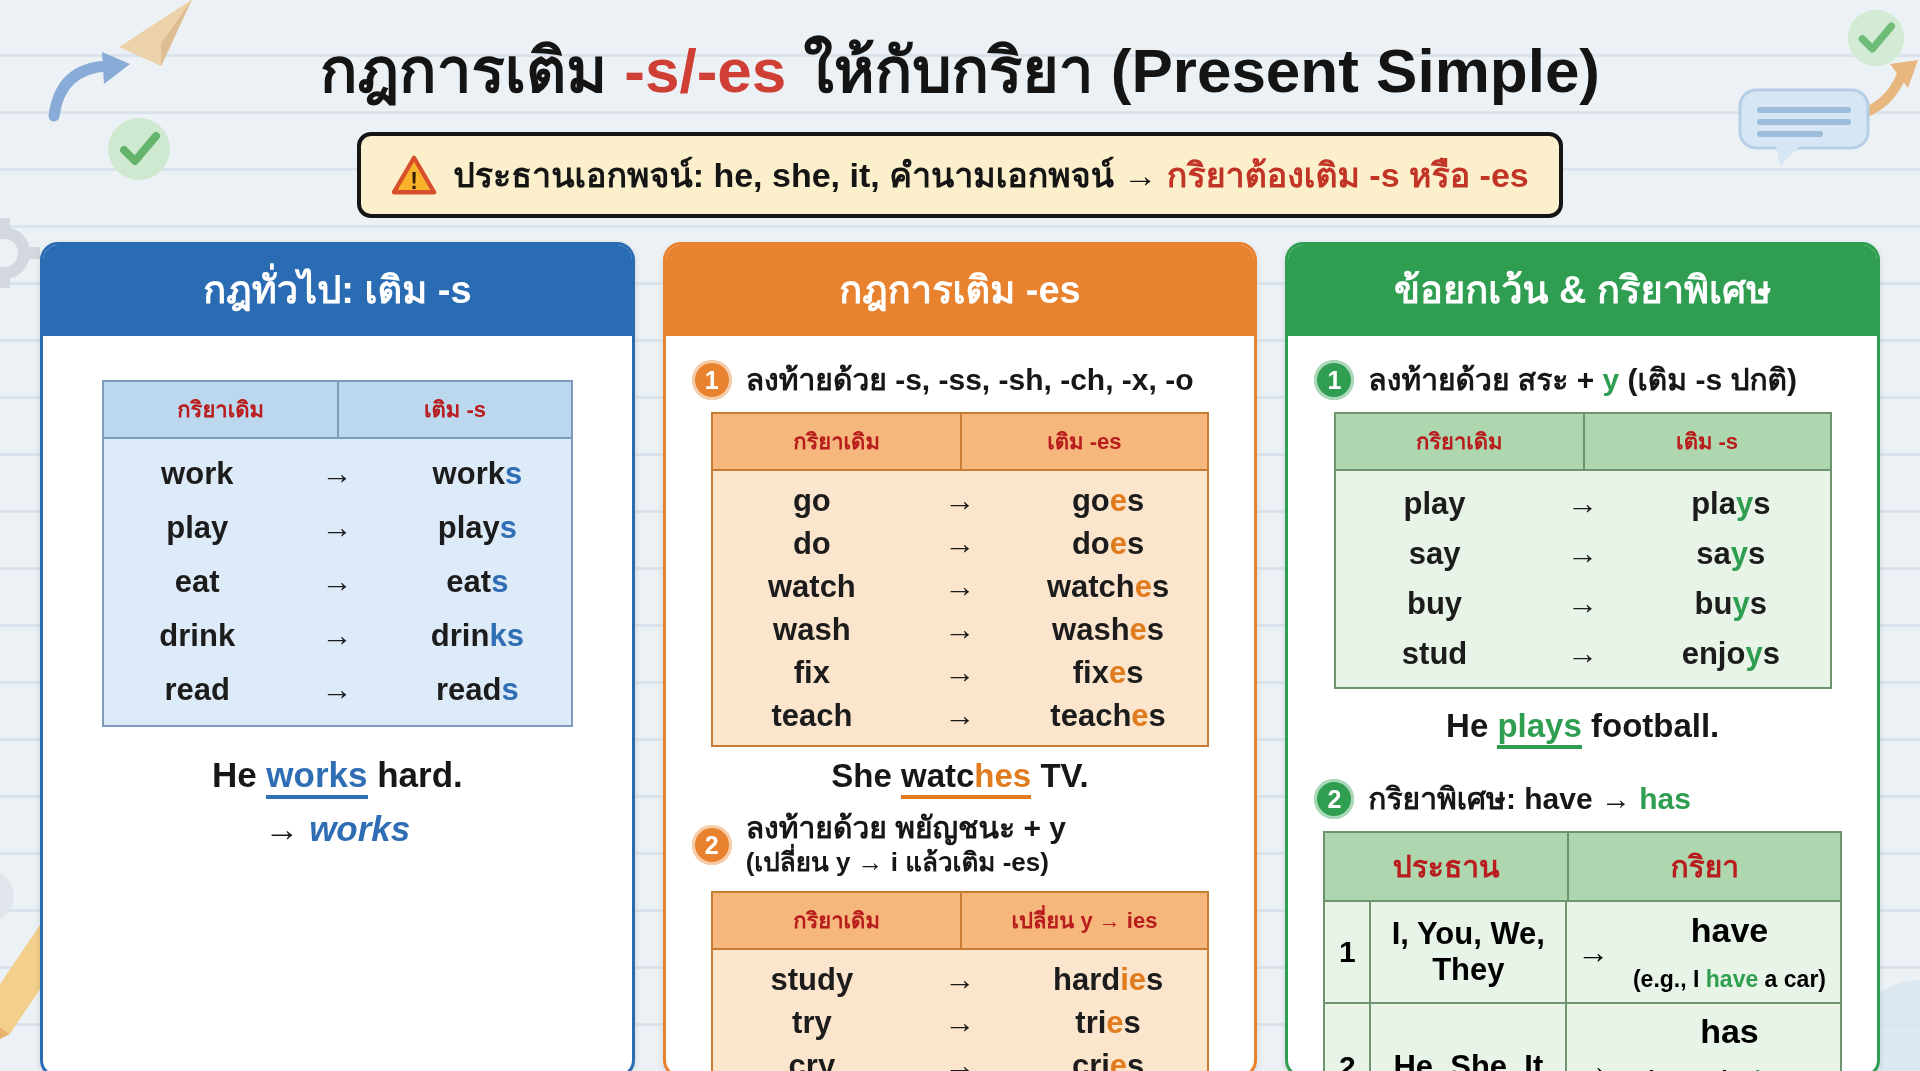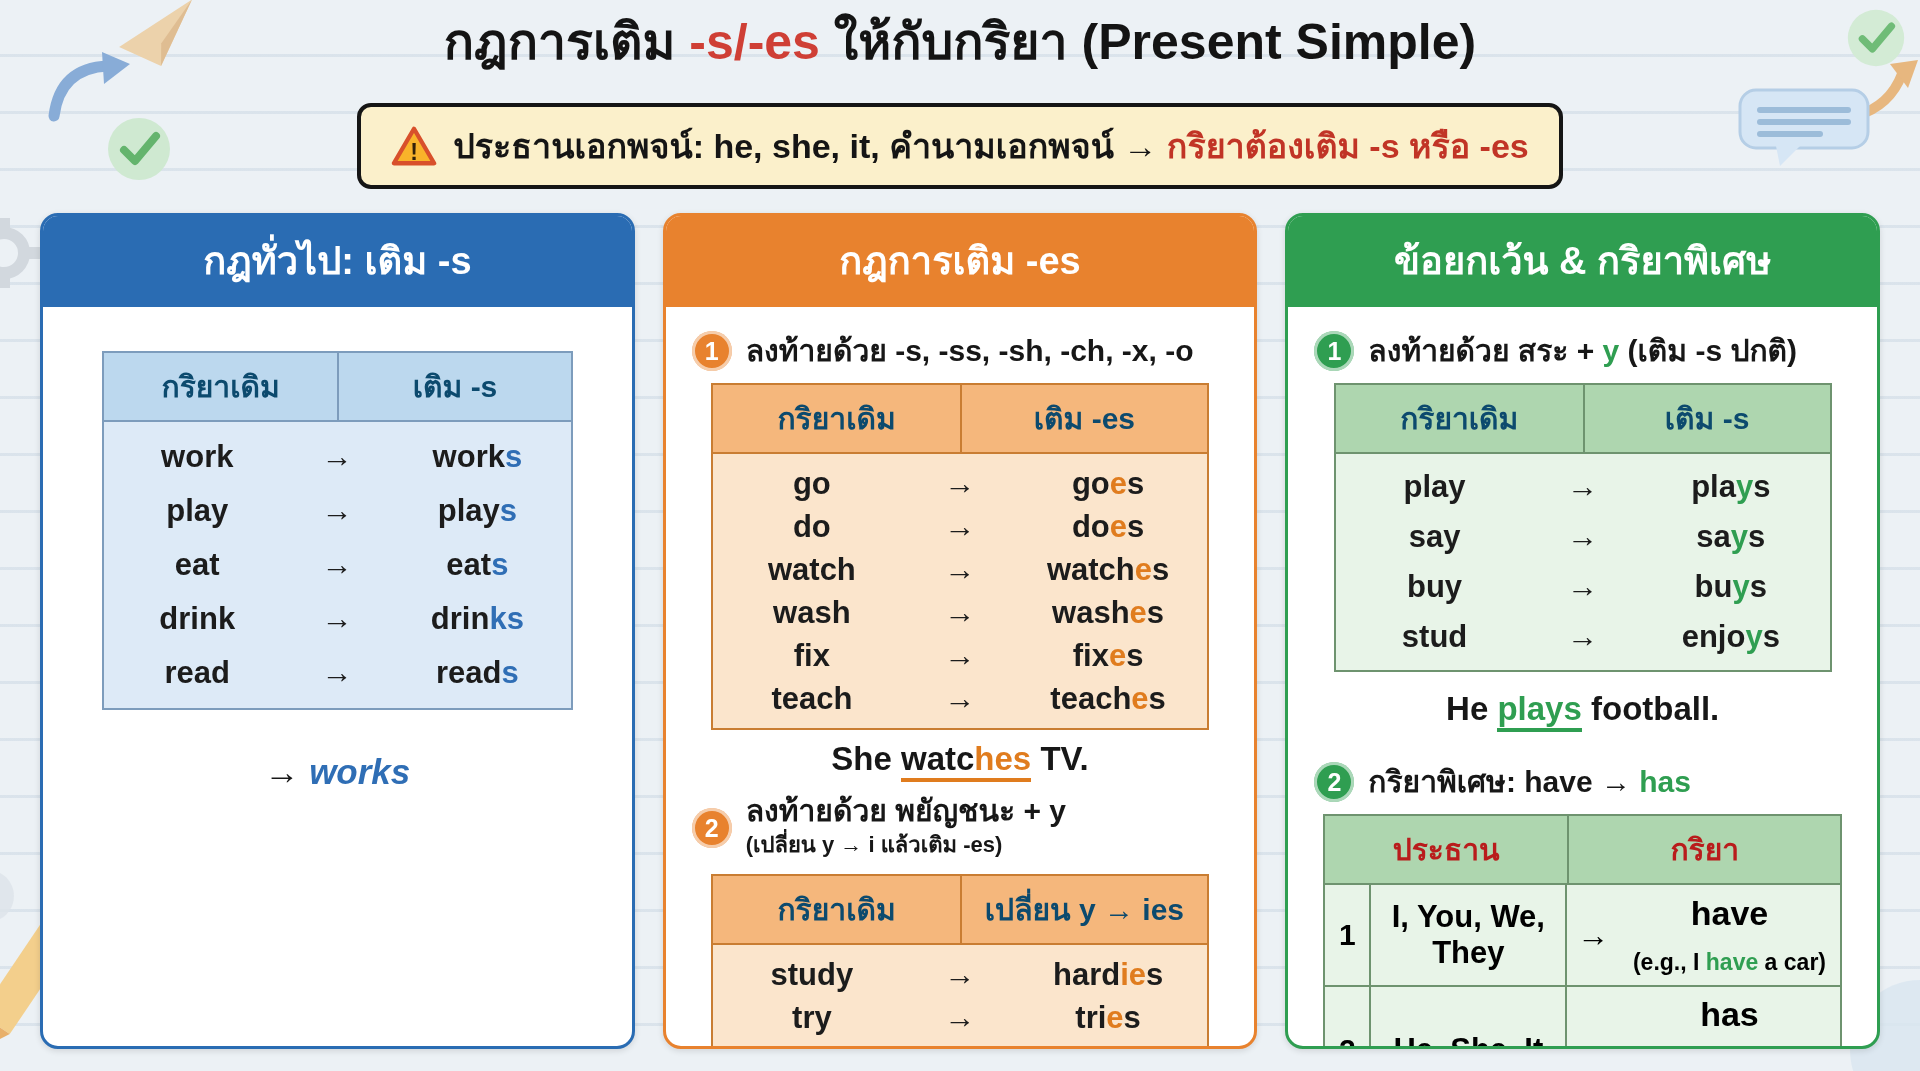--- a/index.html
+++ b/index.html
@@ -11,21 +11,21 @@
   .page::before{
     content:"";position:absolute;inset:0;
     background:repeating-linear-gradient(to bottom,transparent 0 54px,#d6e0e9 54px 57px);
     opacity:.8;pointer-events:none;
   }
   .deco{position:absolute;z-index:0;pointer-events:none;}
   .content{position:relative;z-index:1;}
 
   
   .title{
-    padding-top:3px;text-align:center;font-size:50px;font-weight:bold;color:#141414;
+    padding-top:32px;text-align:center;font-size:62px;font-weight:bold;color:#141414;
     letter-spacing:0px;line-height:78px;
   }
   .title .seg.hl{color:var(--hl);}
   .red-hl{--hl:#cf3f35;}
 
   
   .banner-wrap{display:flex;justify-content:center;margin-top:22px;}
   .banner{
     display:flex;align-items:center;gap:16px;
     background:#fbf0cb;border:4px solid #151515;border-radius:14px;
@@ -49,41 +49,41 @@
 
   .c-blue  {--accent:#2a6cb3;--hl:#2f6eb5;--th-bg:#bcd8ee;--tb-bg:#ddeaf7;--tborder:#7d9cbc;}
   .c-orange{--accent:#e8822e;--hl:#e07c1e;--th-bg:#f5b77c;--tb-bg:#fbe5cc;--tborder:#c97d32;}
   .c-green {--accent:#2f9e51;--hl:#2f9e51;--th-bg:#aed6af;--tb-bg:#e8f4e8;--tborder:#6e936f;}
 
   
   .vtable{border:2px solid var(--tborder);margin:0 auto;width:92%;}
   .c-blue .vtable{width:87%;margin-top:26px;}
   .vthead{display:grid;grid-template-columns:50% 50%;background:var(--th-bg);
     border-bottom:2px solid var(--tborder);}
-  .vth{text-align:center;font-size:30px;font-weight:bold;color:#0c4a6e;padding:10px 0;}
+  .vth{text-align:center;font-size:22px;font-weight:bold;color:#b91c1c;padding:10px 0;}
   .vth + .vth{border-left:2px solid var(--tborder);}
   .vtbody{background:var(--tb-bg);padding:8px 0;}
   .vrow{display:grid;grid-template-columns:40% 20% 40%;align-items:center;}
   .v-cell{text-align:center;font-size:31px;font-weight:bold;color:#1c1c1c;}
   .c-blue  .vrow{padding:9px 0;}
   .c-orange .vrow{padding:3.5px 0;}
   .c-green  .vrow{padding:7px 0;}
   .seg.hl{color:var(--hl);}
   .seg.ul{border-bottom:4px solid var(--hl);padding-bottom:1px;}
 
   
   .section{display:flex;align-items:center;gap:14px;margin:6px 0 12px;}
   .num-circle{
     flex:0 0 auto;width:40px;height:40px;border-radius:50%;
     background:var(--accent);color:#fff;font-size:25px;font-weight:bold;
     display:flex;align-items:center;justify-content:center;
     box-shadow:0 0 0 3px rgba(255,255,255,.6) inset;
   }
   .section-label{font-size:30px;font-weight:bold;color:#171717;line-height:34px;}
-  .section-label .sub{font-size:22px;}
+  .section-label .sub{font-size:26px;}
 
   
   .example{text-align:center;font-size:33px;font-weight:bold;color:#171717;}
   .ex-mt{margin-top:14px;font-style:italic;}
   .c-blue .example{font-size:35px;}
 
   
   .stable{border:2px solid var(--tborder);width:96%;margin:0 auto;}
   .sthead{display:grid;grid-template-columns:47% 53%;background:var(--th-bg);
     border-bottom:2px solid var(--tborder);}
@@ -201,20 +201,21 @@
                 </div>
                 <div class="vrow">
                   <div class="v-cell">read</div>
                   <div class="v-cell">→</div>
                   <div class="v-cell"><span class="seg">read</span><span class="seg hl">s</span></div>
                 </div>
               </div>
           </div>
           <div class="spacer-md"></div>
             <div class="spacer-sm"></div>
+          <div class="example"><span class="seg">He </span><span class="seg hl ul">works</span><span class="seg"> hard.</span></div>
           <div class="example ex-mt"><span class="seg">→ </span><span class="seg hl">works</span></div>
         </div>
       </div>
 
       <div class="card c-orange">
         <div class="card-header">กฎการเติม -es</div>
         <div class="card-body">
           <div class="section">
             <span class="num-circle">1</span>
             <span class="section-label"><span class="seg">ลงท้ายด้วย -s, -ss, -sh, -ch, -x, -o</span></span>

